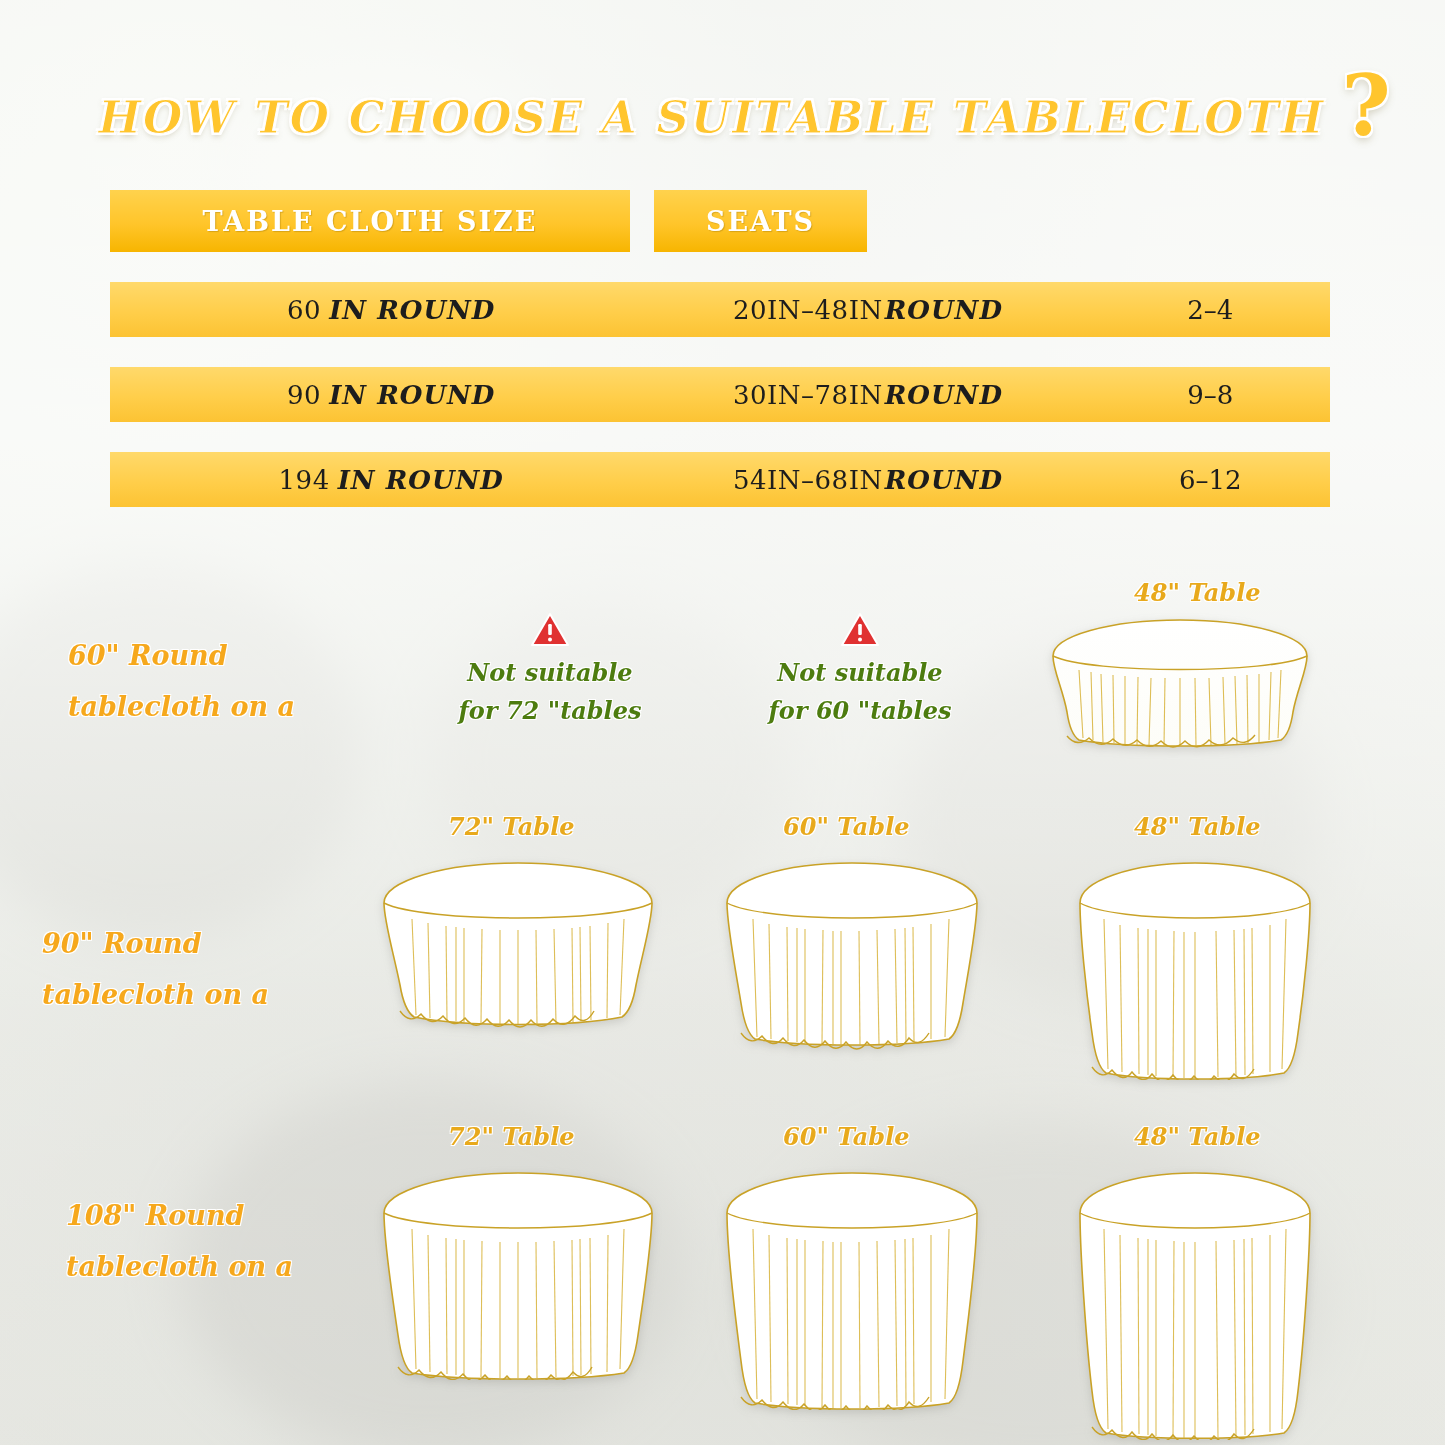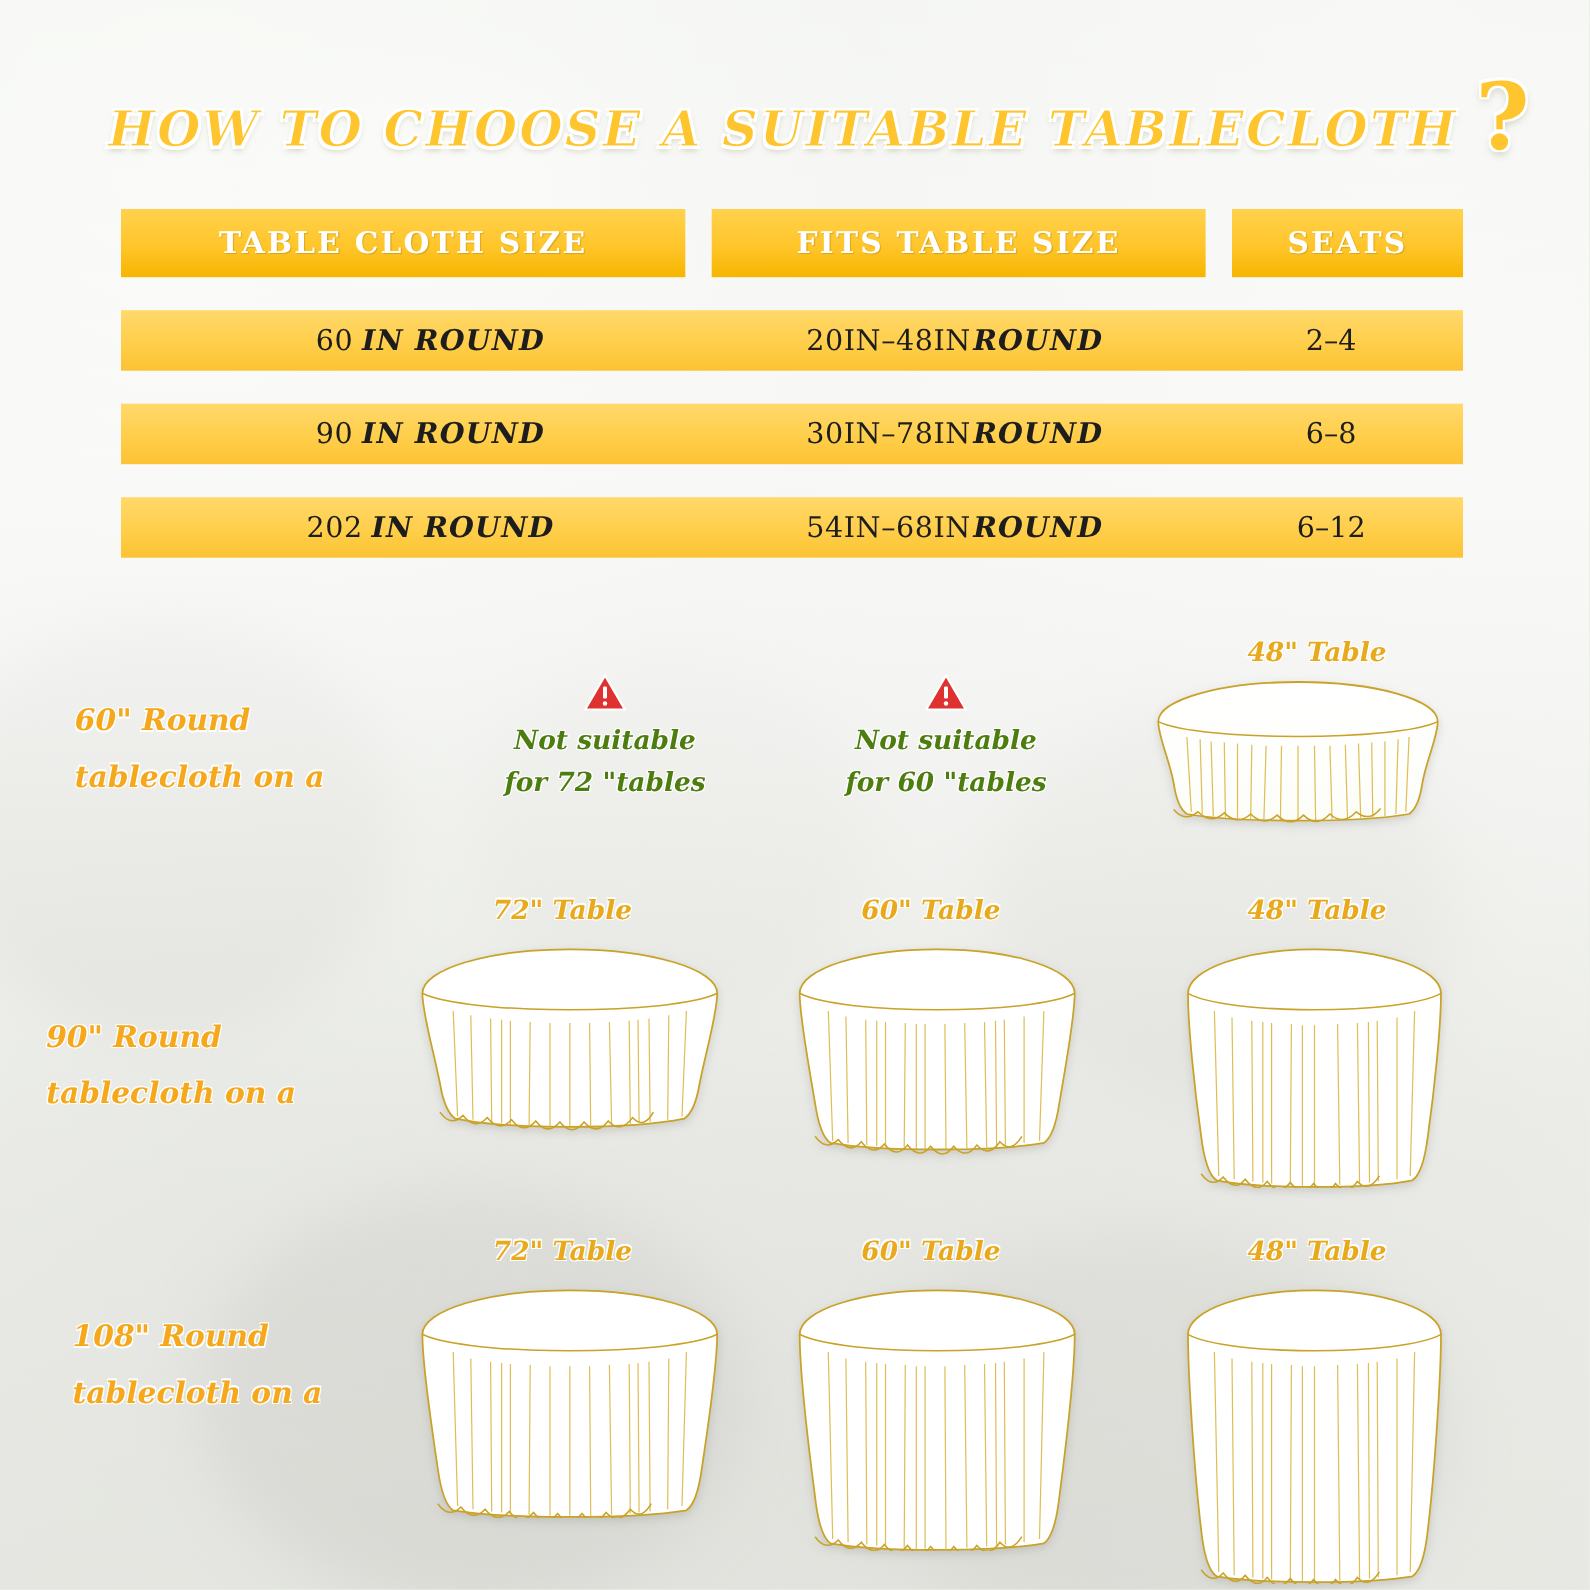--- a/index.html
+++ b/index.html
@@ -198,21 +198,20 @@
   <div id="overlay-white"></div>
 
   <div id="title-row">
     <span id="title-text">HOW TO CHOOSE A SUITABLE TABLECLOTH</span><span id="title-qmark">?</span>
   </div>
 
   <div id="size-table">
 
     <div class="t-head">
       <div class="cell c1">TABLE CLOTH SIZE</div>
-      <div class="cell c2">FITS TABLE SIZE</div>
       <div class="cell c3">SEATS</div>
     </div>
 
     <div class="t-row">
       <div class="rc rc1">
         <span class="num">60</span>
           <span class="unitbold">IN ROUND</span>
       </div>
       <div class="rc rc2">
         <span class="num">20IN–48IN</span>
@@ -223,26 +222,26 @@
 
     <div class="t-row">
       <div class="rc rc1">
         <span class="num">90</span>
           <span class="unitbold">IN ROUND</span>
       </div>
       <div class="rc rc2">
         <span class="num">30IN–78IN</span>
           <span class="unitbold tight">ROUND</span>
       </div>
-      <div class="rc rc3">6–8</div>
+      <div class="rc rc3">9–8</div>
     </div>
 
     <div class="t-row">
       <div class="rc rc1">
-        <span class="num">202</span>
+        <span class="num">194</span>
           <span class="unitbold">IN ROUND</span>
       </div>
       <div class="rc rc2">
         <span class="num">54IN–68IN</span>
           <span class="unitbold tight">ROUND</span>
       </div>
       <div class="rc rc3">6–12</div>
     </div>
   </div>
 

